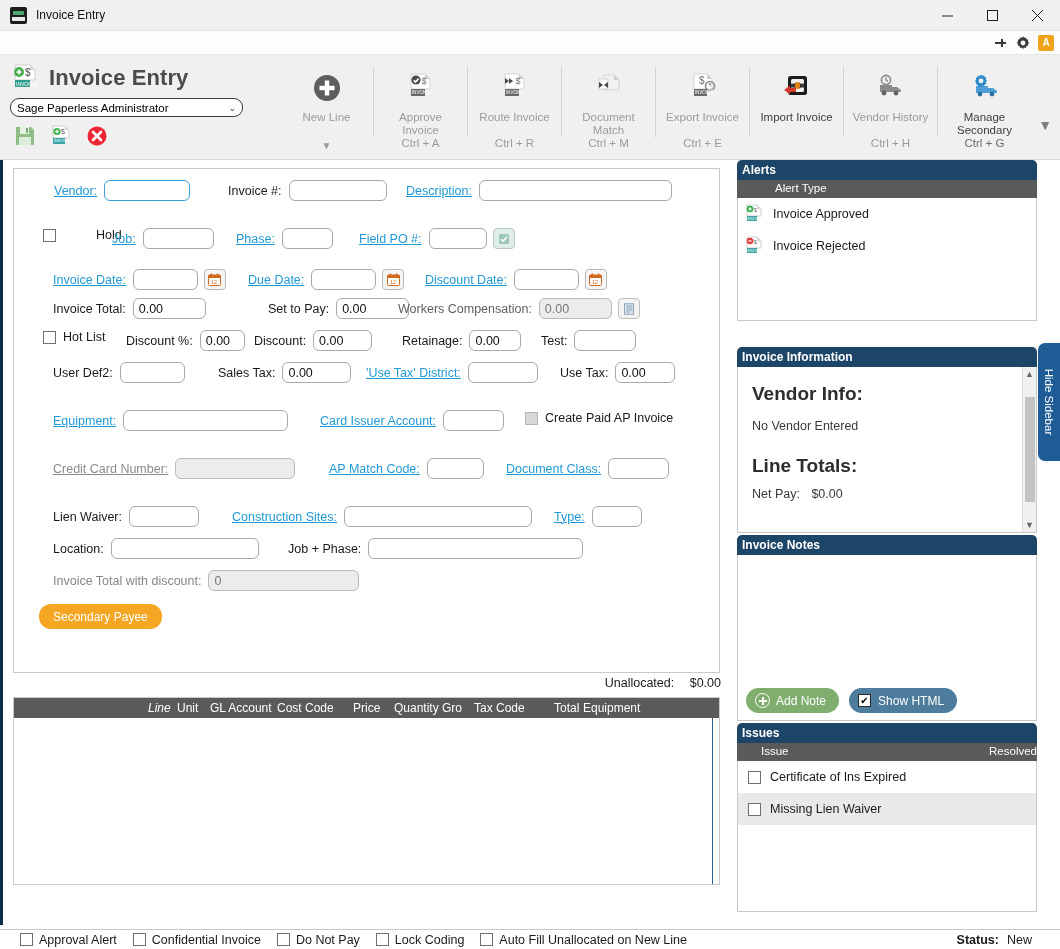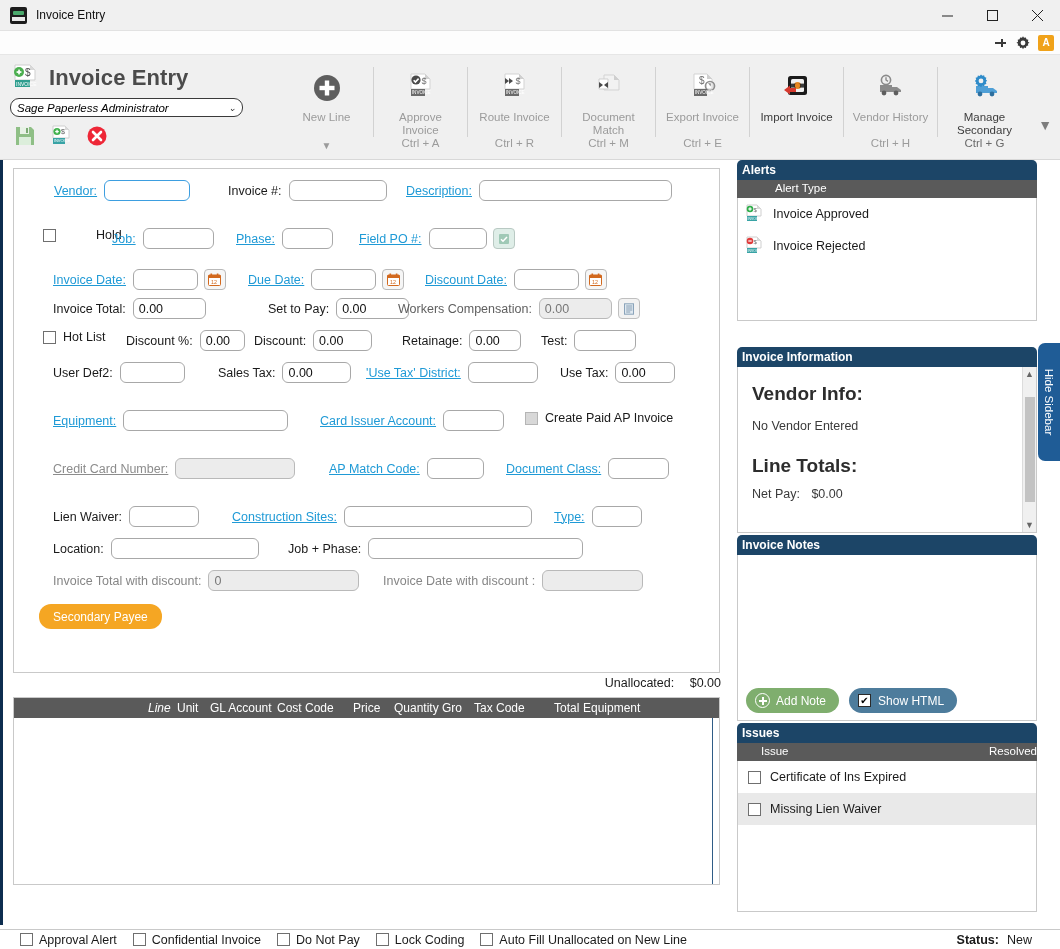--- a/index.html
+++ b/index.html
@@ -60,21 +60,21 @@
     border-bottom:1px solid #d8d8d8;
   }
   .rib-left{ width:280px; position:relative; padding:8px 0 0 10px; }
   .rib-title-row{ display:flex; align-items:center; gap:9px; }
   .app-title{ font-size:22px; font-weight:bold; color:#4b4b4b; letter-spacing:.1px;}
   .doc-ico{ width:30px;height:30px; position:relative; flex:none;}
   .combo{
     margin-top:5px; width:233px; height:19px;
     border:1px solid #3a3a3a; border-radius:9px; background:#fff;
     display:flex; align-items:center; padding:0 6px;
-    font-size:11.5px; color:#000;font-style:italic;
+    font-size:11.5px; color:#000;
   }
   .combo .cval{flex:1; white-space:nowrap; overflow:hidden;}
   .combo .carrow{ font-size:9px; color:#333; }
   .rib-quick{ margin-top:8px; display:flex; align-items:center; gap:14px; padding-left:4px;}
   .q-ico{ width:22px;height:22px; position:relative; }
 
   .rib-groups{ flex:1; display:flex; align-items:flex-start; padding-top:4px;}
   .rbtn{
     width:93px; min-height:96px;
     display:flex; flex-direction:column; align-items:center;
@@ -622,24 +622,20 @@
         <input class="inp" style="width: 148px; margin-left: 7px;" value="">
       </div>
       <div class="row" style="left:274px; top:369px;">
         <span class="lbl">Job + Phase:</span>
         <input class="inp" style="width: 215px; margin-left: 7px;" value="">
       </div>
 
       <div class="row" style="left:39px; top:401px;">
         <span class="lbl" style="color:#868686;">Invoice Total with discount:</span>
         <input class="inp dis" style="width: 151px; margin-left: 7px;" readonly="" value="0">
-      </div>
-      <div class="row" style="left:369px; top:401px;">
-        <span class="lbl" style="color:#868686;">Invoice Date with discount :</span>
-        <input class="inp dis" style="width: 101px; margin-left: 7px;" readonly="" value="">
       </div>
 
       <button class="pill" style="position:absolute; left:25px; top:435px;">Secondary Payee</button>
     </div>
 
     <div class="unalloc">
       <span>Unallocated:</span>
       <b>$0.00</b>
     </div>
 

